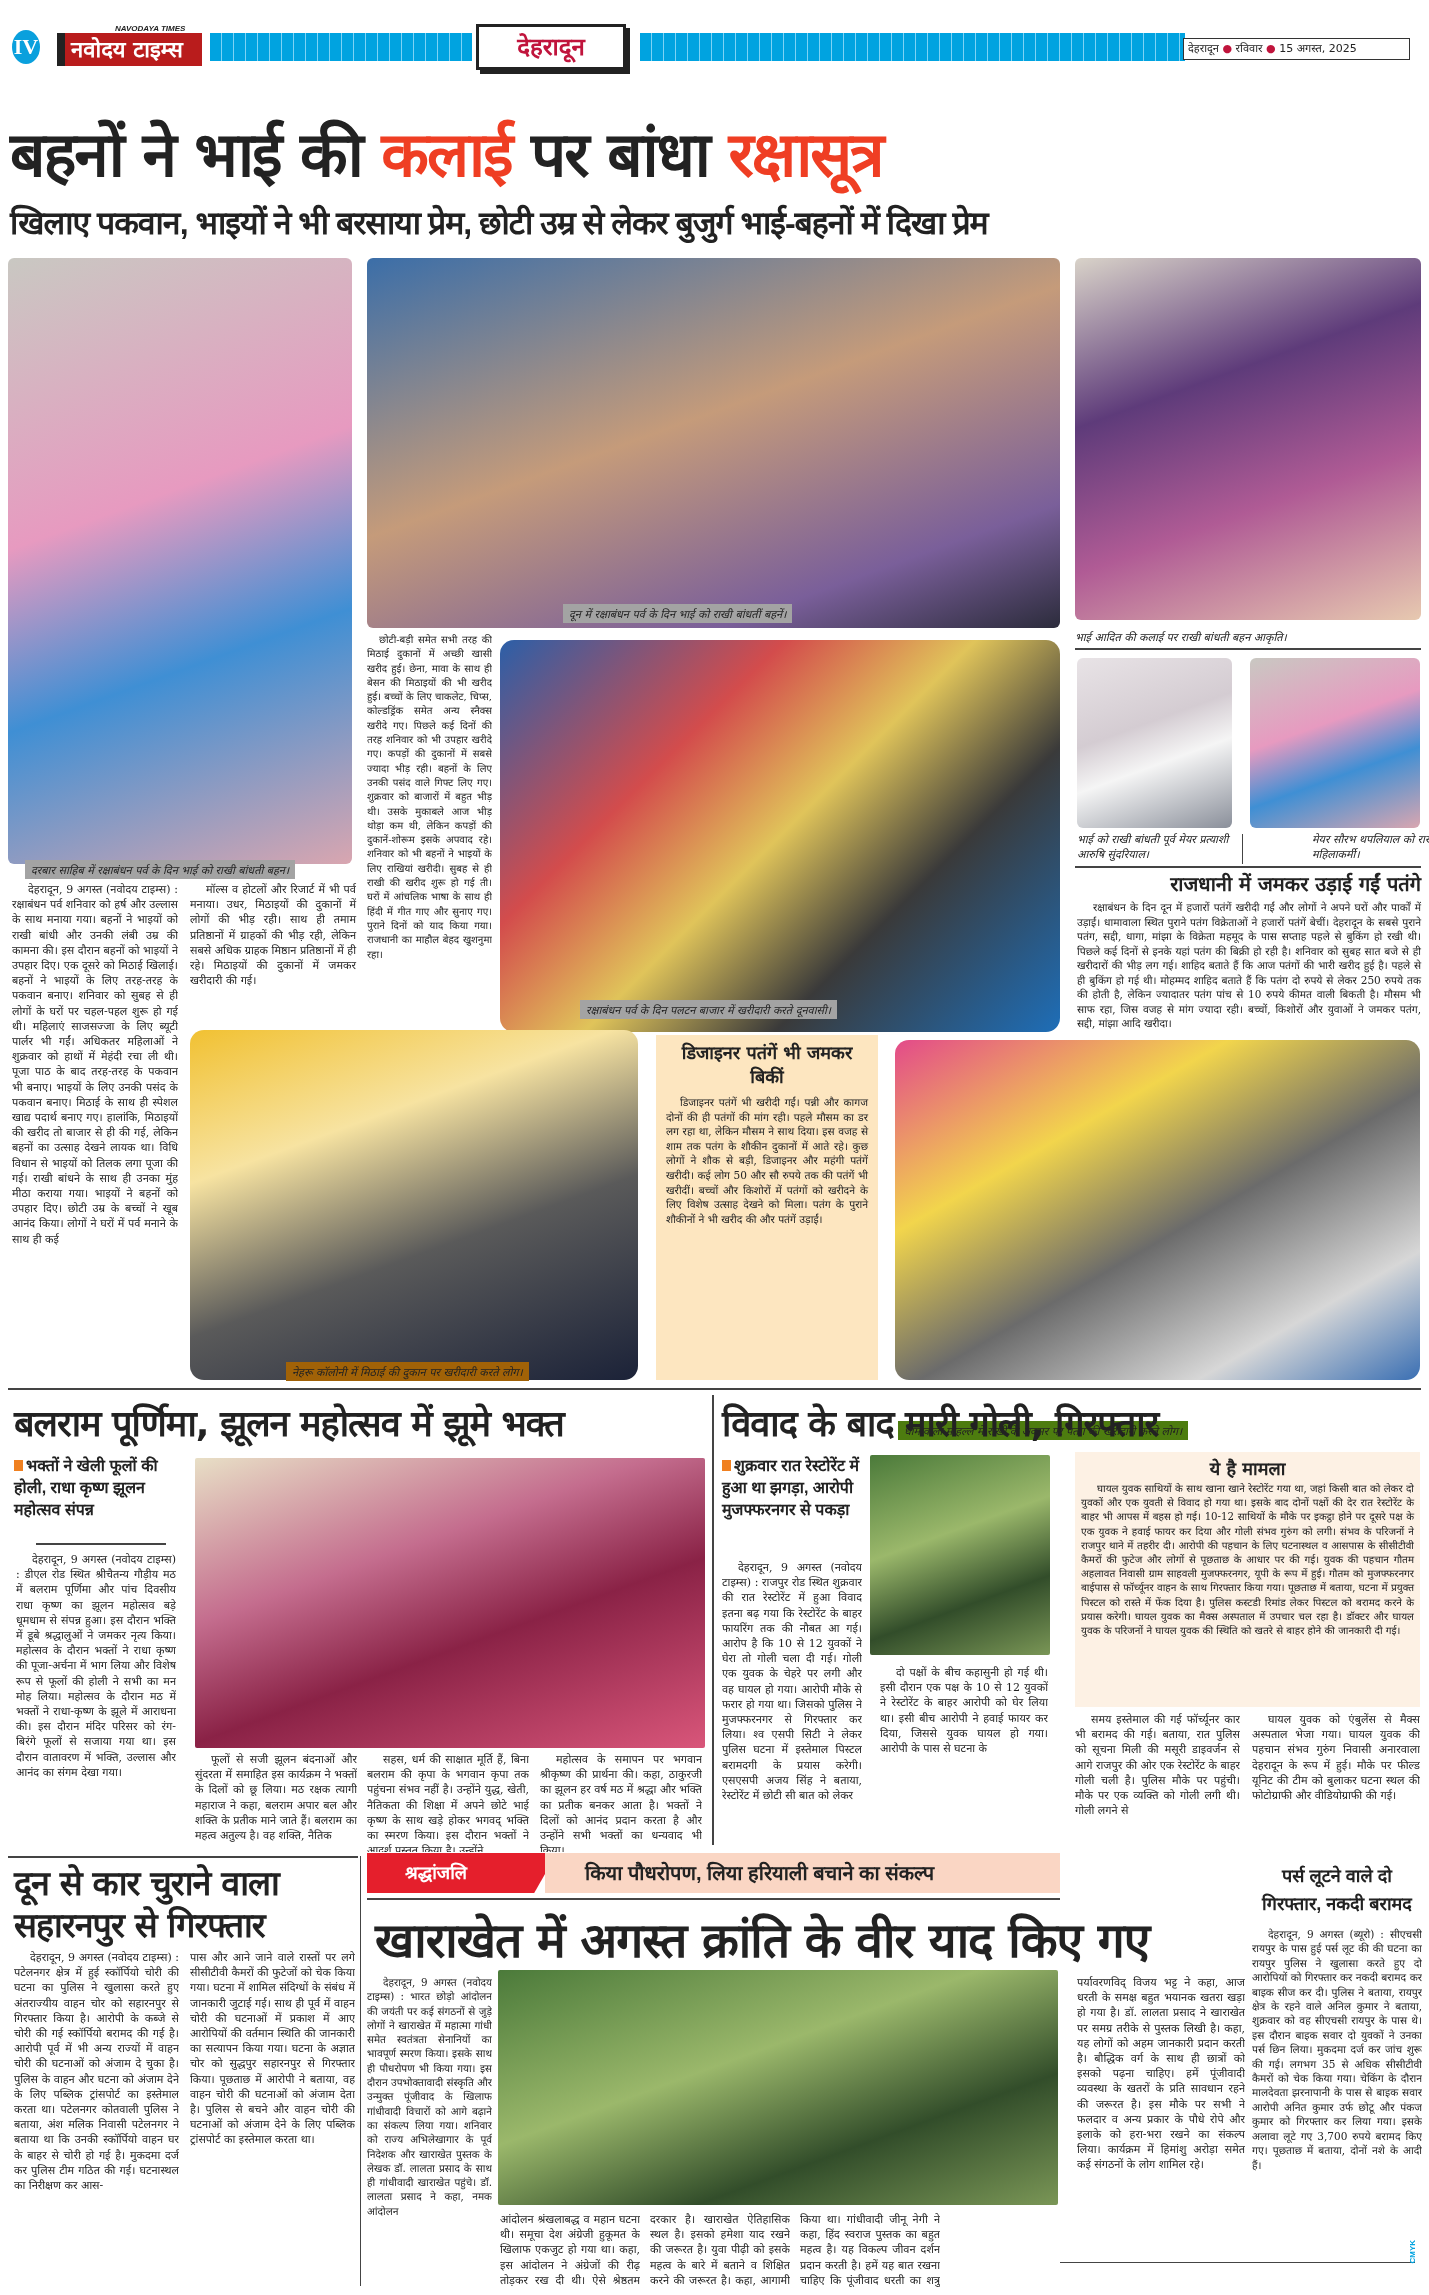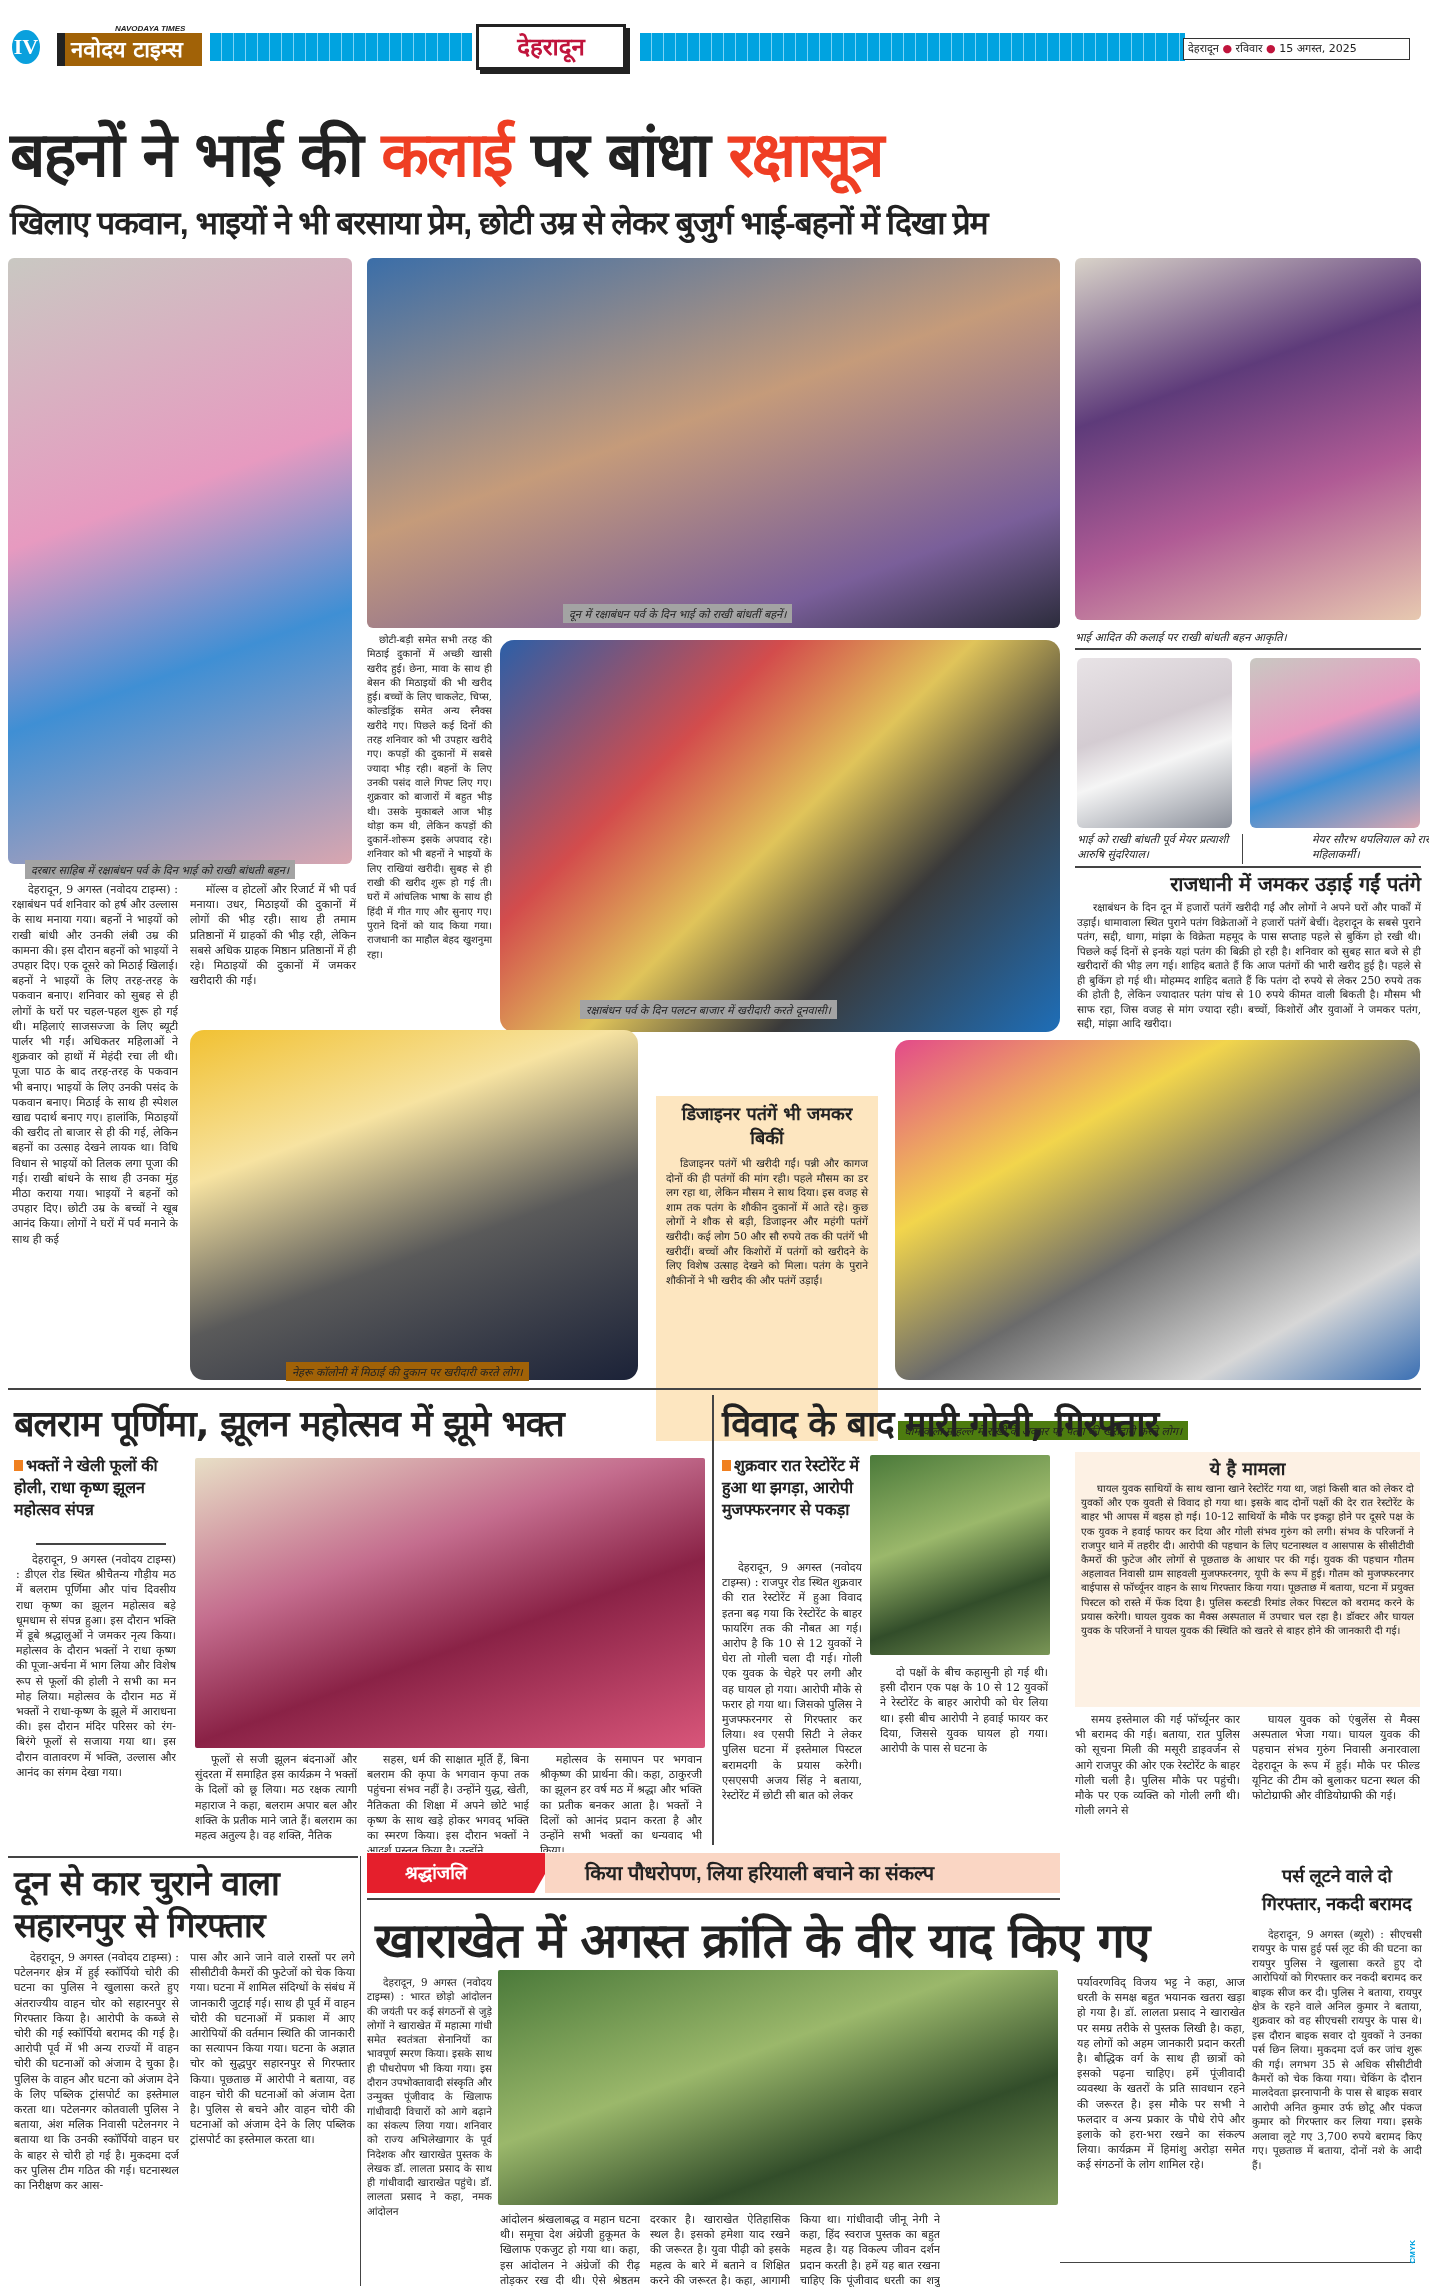--- a/index.html
+++ b/index.html
@@ -1,21 +1,21 @@
 <!DOCTYPE html>
 <html><head>
 <meta charset="utf-8">
 <style>
   *{box-sizing:border-box;margin:0;padding:0}
   body{width:1429px;height:2295px;background:#fff;font-family:"DejaVu Sans",sans-serif;color:#222;position:relative;overflow:hidden}
   .abs{position:absolute}
   .masthead{left:0;top:0;width:1429px;height:80px}
   .pg{left:12px;top:30px;width:28px;height:34px;border-radius:50%;background:#0aa0dd;color:#fff;font:bold 22px "Liberation Serif",serif;text-align:center;line-height:34px}
   .nt-small{left:115px;top:24px;font:italic bold 8px "Liberation Sans",sans-serif;color:#222}
-  .nt-box{left:57px;top:33px;width:145px;height:33px;background:#a16207;color:#fff;font:bold 22px "DejaVu Sans",sans-serif;padding-left:6px;line-height:33px;border-left:8px solid #222}
+  .nt-box{left:57px;top:33px;width:145px;height:33px;background:#b91c1c;color:#fff;font:bold 22px "DejaVu Sans",sans-serif;padding-left:6px;line-height:33px;border-left:8px solid #222}
   .stripe{top:33px;height:28px;background:repeating-linear-gradient(90deg,#00a3e0 0 11px,#7dd3f5 11px 12px)}
   .city{left:476px;top:24px;width:150px;height:46px;background:#fff;border:3px solid #222;box-shadow:4px 4px 0 #222;font:bold 24px "DejaVu Sans",sans-serif;color:#c0143c;text-align:center;line-height:40px}
   .dateline{left:1183px;top:38px;width:227px;height:22px;border:1px solid #333;font:11px "DejaVu Sans",sans-serif;line-height:20px;padding-left:4px;background:#fff;white-space:nowrap}
   .dateline .dot{color:#c0143c}
   .headline{left:10px;top:110px;width:1409px;font:bold 62px "DejaVu Sans",sans-serif;letter-spacing:-2px;white-space:nowrap}
   .headline .red{color:#ef3e23}
   .subhead{left:10px;top:200px;width:1409px;font:bold 32px "Liberation Sans",sans-serif;letter-spacing:-1px;white-space:nowrap;color:#222}
   .photo{background:linear-gradient(135deg,#8a6c52,#c9a97e 40%,#5d4b3b);border-radius:6px;overflow:hidden}
   .ph-blue{background:linear-gradient(160deg,#3b6ea8,#c59b7a 45%,#7a5f9a 80%,#2c2c3c)}
   .ph-market{background:linear-gradient(135deg,#2b5fa8,#d34c4c 30%,#e0c45a 50%,#3a3a3a 70%,#1e6eb8)}
@@ -85,21 +85,21 @@
 <div class="abs body-txt" style="left:12px;top:882px;width:166px;text-indent:16px;height:500px;overflow:hidden">देहरादून, 9 अगस्त (नवोदय टाइम्स) : रक्षाबंधन पर्व शनिवार को हर्ष और उल्लास के साथ मनाया गया। बहनों ने भाइयों को राखी बांधी और उनकी लंबी उम्र की कामना की। इस दौरान बहनों को भाइयों ने उपहार दिए। एक दूसरे को मिठाई खिलाई। बहनों ने भाइयों के लिए तरह-तरह के पकवान बनाए। शनिवार को सुबह से ही लोगों के घरों पर चहल-पहल शुरू हो गई थी। महिलाएं साजसज्जा के लिए ब्यूटी पार्लर भी गईं। अधिकतर महिलाओं ने शुक्रवार को हाथों में मेहंदी रचा ली थी। पूजा पाठ के बाद तरह-तरह के पकवान भी बनाए। भाइयों के लिए उनकी पसंद के पकवान बनाए। मिठाई के साथ ही स्पेशल खाद्य पदार्थ बनाए गए। हालांकि, मिठाइयों की खरीद तो बाजार से ही की गई, लेकिन बहनों का उत्साह देखने लायक था। विधि विधान से भाइयों को तिलक लगा पूजा की गई। राखी बांधने के साथ ही उनका मुंह मीठा कराया गया। भाइयों ने बहनों को उपहार दिए। छोटी उम्र के बच्चों ने खूब आनंद किया। लोगों ने घरों में पर्व मनाने के साथ ही कई</div>
 <div class="abs body-txt" style="left:190px;top:882px;width:166px;text-indent:16px">मॉल्स व होटलों और रिजार्ट में भी पर्व मनाया। उधर, मिठाइयों की दुकानों में लोगों की भीड़ रही। साथ ही तमाम प्रतिष्ठानों में ग्राहकों की भीड़ रही, लेकिन सबसे अधिक ग्राहक मिष्ठान प्रतिष्ठानों में ही रहे। मिठाइयों की दुकानों में जमकर खरीदारी की गई।</div>
 <div class="abs body-txt" style="left:367px;top:633px;width:125px;text-indent:12px;font-size:10px;line-height:14.3px;height:360px;overflow:hidden">छोटी-बड़ी समेत सभी तरह की मिठाई दुकानों में अच्छी खासी खरीद हुई। छेना, मावा के साथ ही बेसन की मिठाइयों की भी खरीद हुई। बच्चों के लिए चाकलेट, चिप्स, कोल्डड्रिंक समेत अन्य स्नैक्स खरीदे गए। पिछले कई दिनों की तरह शनिवार को भी उपहार खरीदे गए। कपड़ों की दुकानों में सबसे ज्यादा भीड़ रही। बहनों के लिए उनकी पसंद वाले गिफ्ट लिए गए। शुक्रवार को बाजारों में बहुत भीड़ थी। उसके मुकाबले आज भीड़ थोड़ा कम थी, लेकिन कपड़ों की दुकानें-शोरूम इसके अपवाद रहे। शनिवार को भी बहनों ने भाइयों के लिए राखियां खरीदी। सुबह से ही राखी की खरीद शुरू हो गई ती। घरों में आंचलिक भाषा के साथ ही हिंदी में गीत गाए और सुनाए गए। पुराने दिनों को याद किया गया। राजधानी का माहौल बेहद खुशनुमा रहा।</div>
 
 <div class="abs photo ph-market" style="left:500px;top:640px;width:560px;height:392px;border-radius:14px"></div>
 <div class="abs caption" style="left:580px;top:1000px">रक्षाबंधन पर्व के दिन पलटन बाजार में खरीदारी करते दूनवासी।</div>
 
 <div class="abs photo ph-shop" style="left:190px;top:1030px;width:448px;height:350px;border-radius:14px"></div>
 <div class="abs caption" style="left:286px;top:1362px;background:#a16207">नेहरू कॉलोनी में मिठाई की दुकान पर खरीदारी करते लोग।</div>
 
-<div class="abs box-tan" style="left:656px;top:1096px;width:222px;height:345px;padding:6px 10px">
+<div class="abs box-tan" style="left:656px;top:1035px;width:222px;height:345px;padding:6px 10px">
   <div style="font:bold 18px 'DejaVu Sans',sans-serif;text-align:center;line-height:24px">डिजाइनर पतंगें भी जमकर बिकीं</div>
   <div class="body-txt" style="text-indent:14px;margin-top:6px;font-size:10.5px;line-height:14.6px">डिजाइनर पतंगें भी खरीदी गईं। पन्नी और कागज दोनों की ही पतंगों की मांग रही। पहले मौसम का डर लग रहा था, लेकिन मौसम ने साथ दिया। इस वजह से शाम तक पतंग के शौकीन दुकानों में आते रहे। कुछ लोगों ने शौक से बड़ी, डिजाइनर और महंगी पतंगें खरीदी। कई लोग 50 और सौ रुपये तक की पतंगें भी खरीदीं। बच्चों और किशोरों में पतंगों को खरीदने के लिए विशेष उत्साह देखने को मिला। पतंग के पुराने शौकीनों ने भी खरीद की और पतंगें उड़ाईं।</div>
 </div>
 
 <div class="abs photo ph-kite" style="left:895px;top:1040px;width:525px;height:340px;border-radius:14px"></div>
 <div class="abs caption" style="left:898px;top:1421px;background:#4d7c0f">धामावाला मोहल्ले में राखी के अवसर पर पतंग की खरीदारी करते लोग।</div>
 
 <div class="abs rule" style="left:8px;top:1388px;width:1413px;height:2px"></div>
 
 <div class="abs sec-head" style="left:14px;top:1398px;font-size:36px">बलराम पूर्णिमा, झूलन महोत्सव में झूमे भक्त</div>

